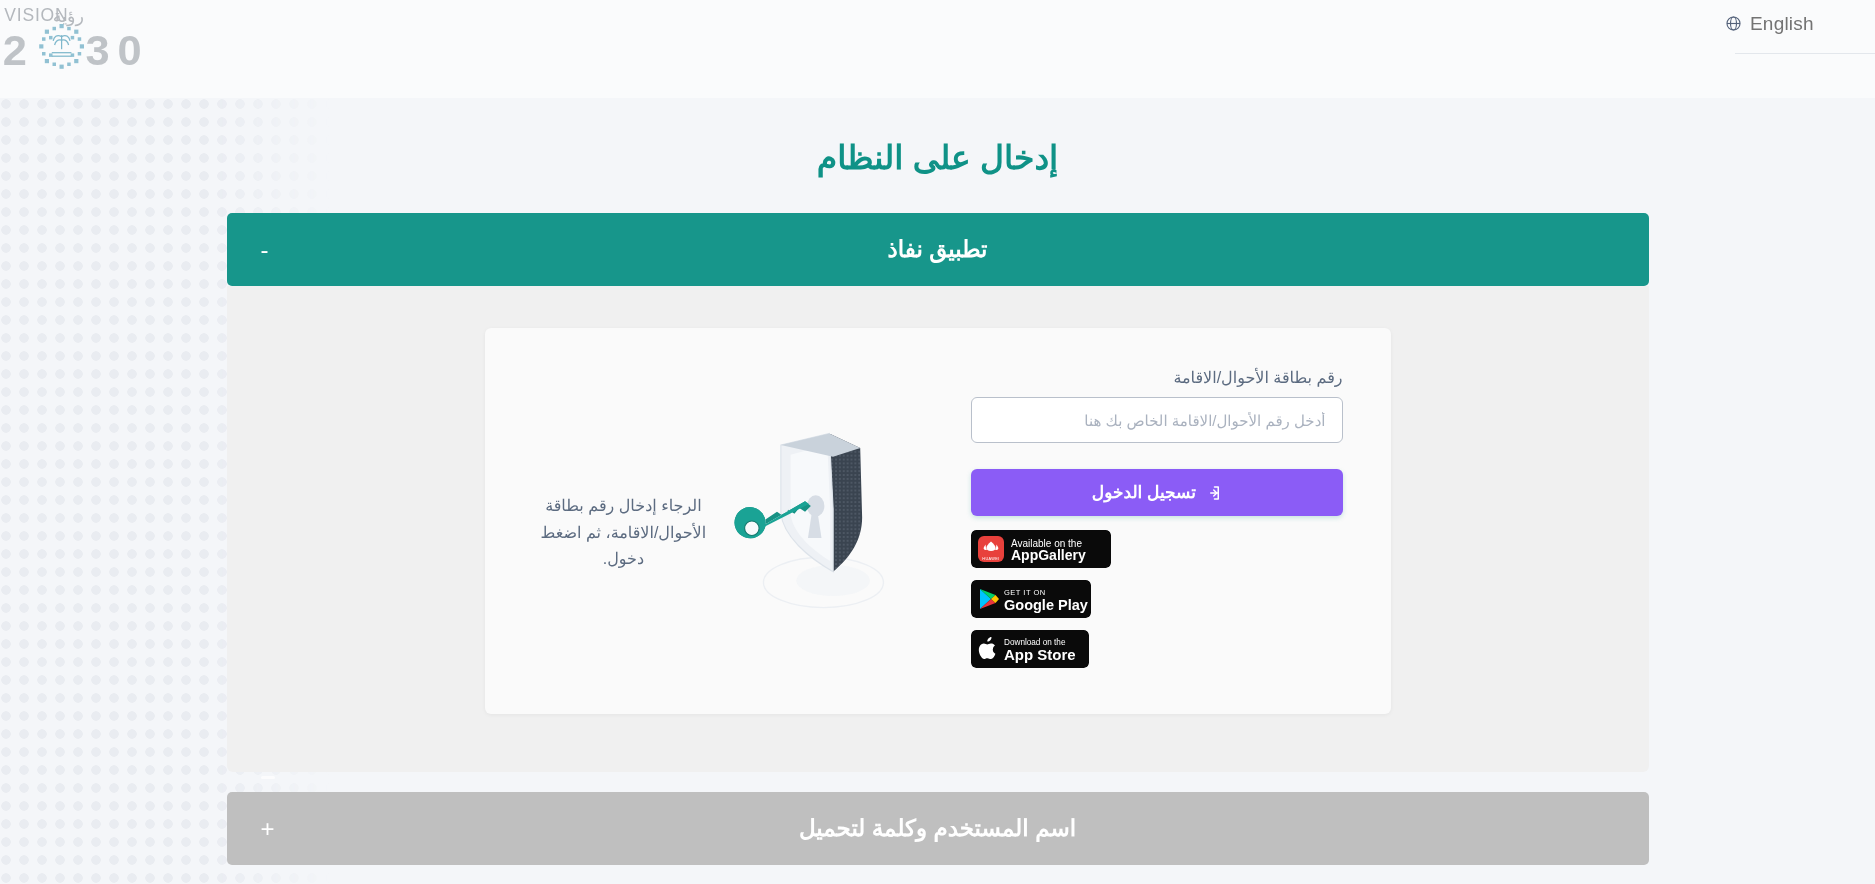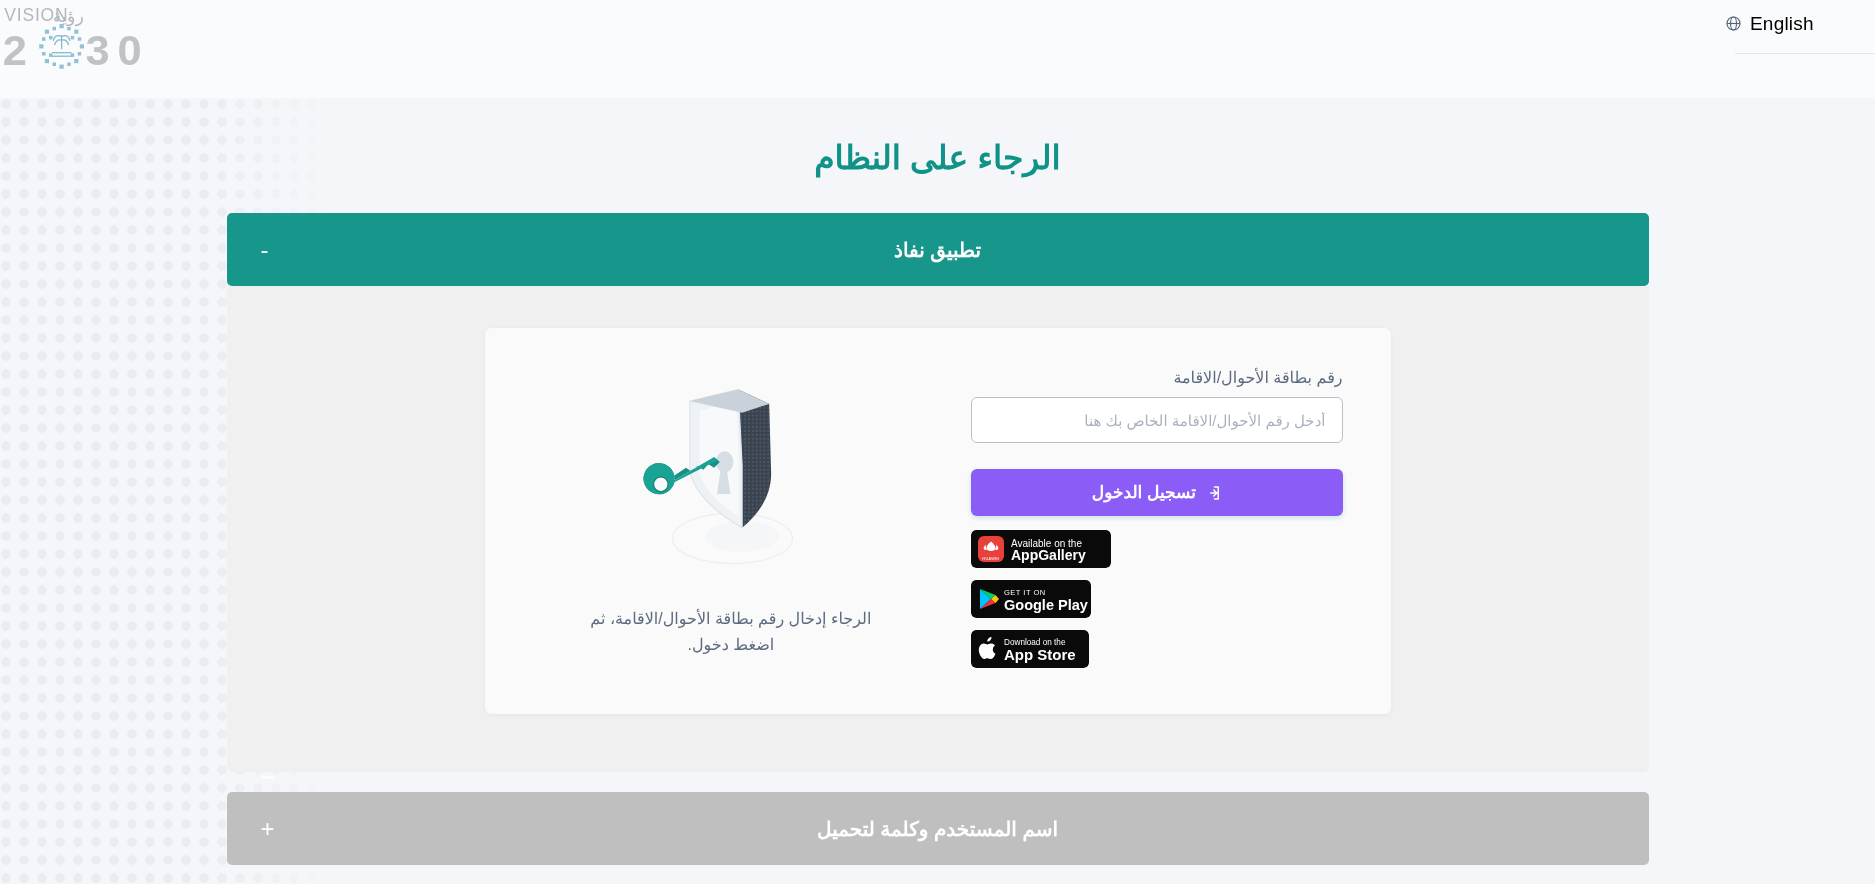--- a/index.html
+++ b/index.html
@@ -56,21 +56,21 @@
     gap:8px;
     background:none;
     border:none;
     cursor:pointer;
     padding:4px 2px 10px 2px;
     font-family:"Liberation Sans", sans-serif;
   }
   .lang-btn .globe { width:17px; height:17px; display:block; color:#54627a; }
   .lang-label {
     font-size:19px;
-    color:#000000;
+    color:#737373;
     letter-spacing:0.2px;
     line-height:1;
   }
   .lang-rule {
     width:140px;
     height:1px;
     background:#e3e7ec;
     margin-left:12px;
     margin-top:10px;
   }
@@ -116,21 +116,21 @@
     display:flex;
     align-items:center;
     justify-content:center;
     cursor:pointer;
     user-select:none;
   }
   .acc-head.teal { background:#17968b; }
   .acc-head.gray { background:#bfbfbf; }
   .acc-title {
     color:#ffffff;
-    font-size:20px;
+    font-size:23px;
     font-weight:bold;
     letter-spacing:0.2px;
   }
   .acc-toggle {
     position:absolute;
     left:34px;
     top:50%;
     transform:translateY(-50%);
     color:#ffffff;
     font-size:24px;
@@ -162,21 +162,21 @@
     width:50%;
     display:flex;
     flex-direction:column;
     align-items:stretch;
     padding-right:0;
     padding-left:26px;
   }
   .card-left {
     width:50%;
     display:flex;
-    flex-direction:column;
+    flex-direction:row;
     align-items:center;
     justify-content:flex-start;
     padding-top:4px;
   }
 
   .field-label {
     font-size:16px;
     color:#5c6b80;
     text-align:right;
     margin-bottom:10px;
@@ -335,21 +335,21 @@
             </g>
           </g>
         </svg>
       </span>
 
     </div>
   </div>
 
   <div class="content">
 
-    <h1 class="page-title">الرجاء على النظام</h1>
+    <h1 class="page-title">إدخال على النظام</h1>
 
     <div class="accordion-wrap">
 
       <div class="acc-head teal">
         <span class="acc-title">تطبيق نفاذ</span>
         <span class="acc-toggle">-</span>
       </div>
 
       <div class="acc-panel">
         <div class="login-card">

